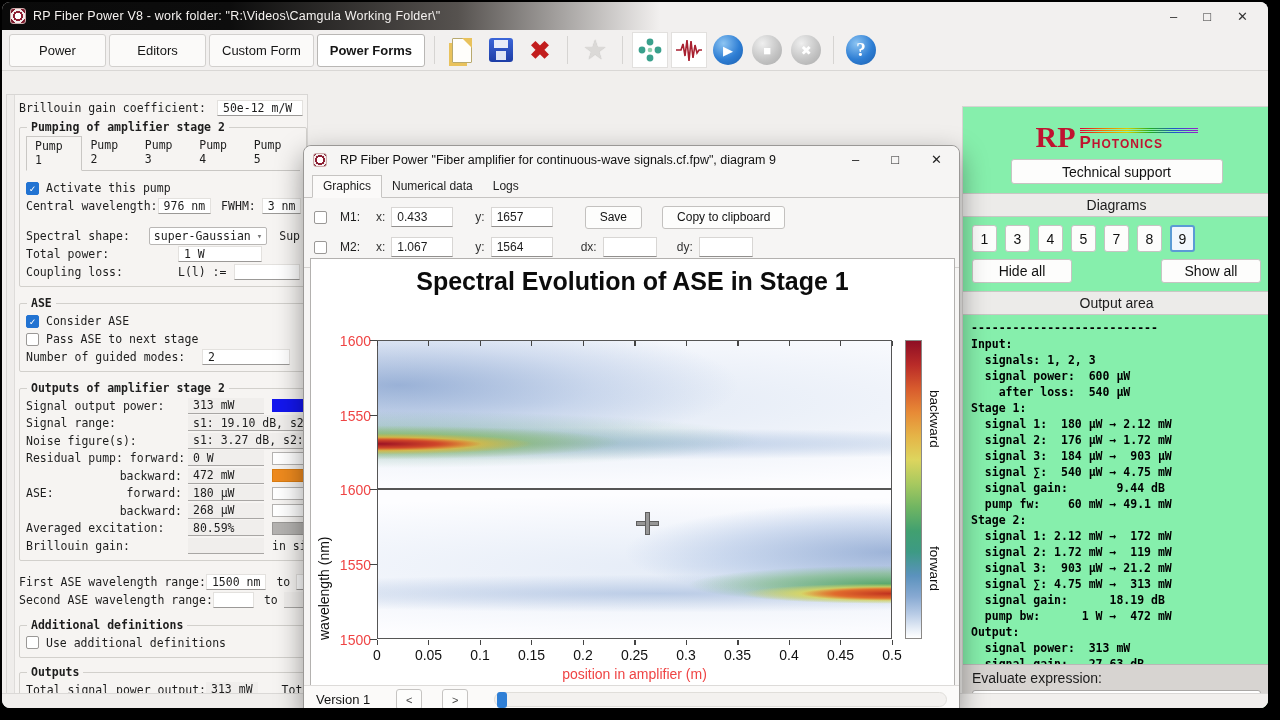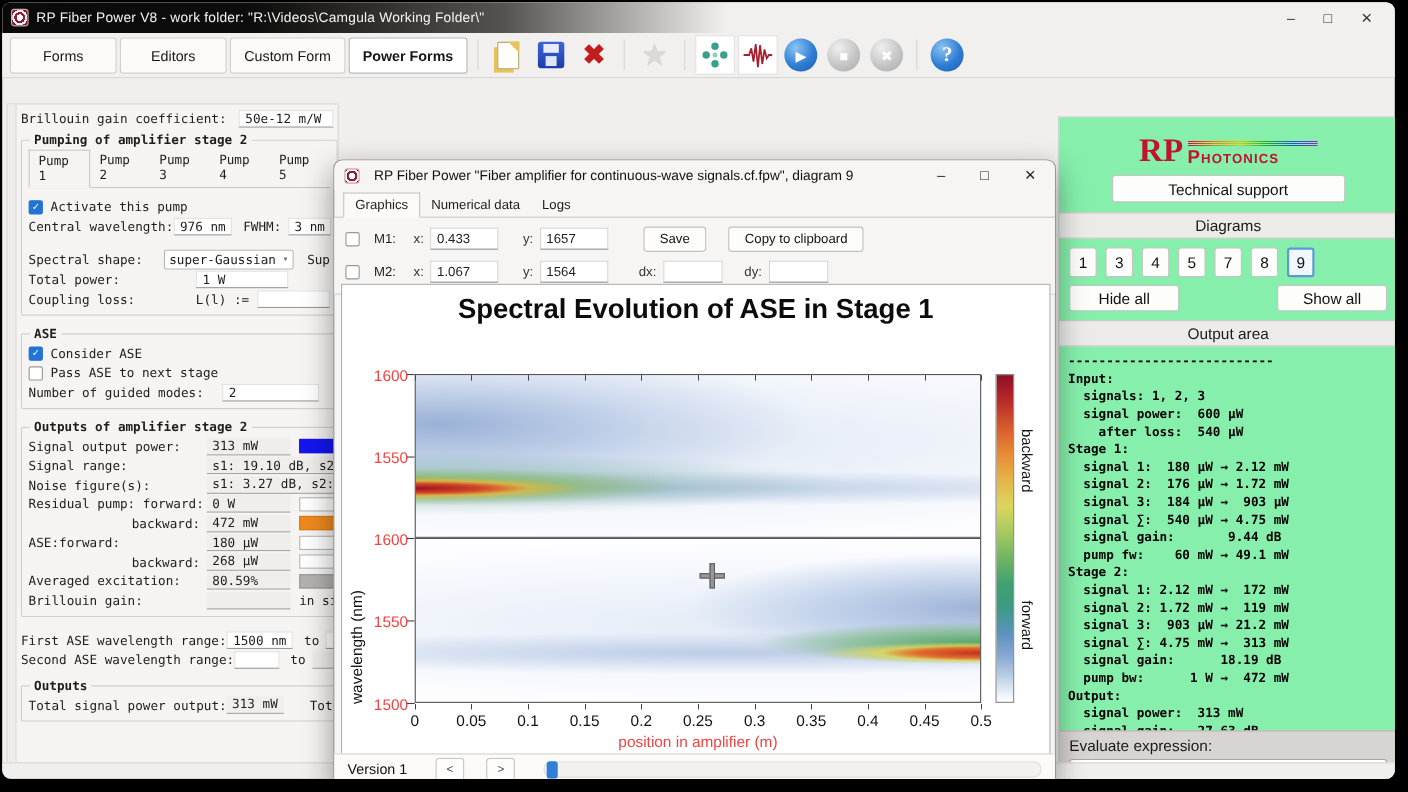--- a/index.html
+++ b/index.html
@@ -57,21 +57,21 @@
     display:inline-flex; align-items:center; justify-content:center; flex:none; }
   .cb.checked { background:#2273d2; border-color:#2273d2; color:#fff; font-size:10px; }
   .ptabs { display:flex; border-bottom:1px solid #c9c7c4; margin-bottom:8px; }
   .ptab { padding:2px 8px 3px; }
   .ptab.active { border:1px solid #c9c7c4; border-bottom:1px solid #f6f4f2; margin-bottom:-1px; background:#f6f4f2; }
   .sel { background:#fff; border:1px solid #b9b7b5; border-radius:2px; height:18px; display:inline-flex;
     align-items:center; padding:0 4px; gap:6px; }
   .sel .chev { color:#777; font-size:9px; }
   .orow { display:flex; align-items:center; height:17.5px; white-space:nowrap; }
   .olabel { width:162px; flex:none; }
-  .olabel.split { display:flex; justify-content:flex-start; padding-right:6px; }
+  .olabel.split { display:flex; justify-content:space-between; padding-right:6px; }
   .oval { width:76px; flex:none; justify-content:flex-start; }
   .bar { height:13px; width:70px; margin-left:8px; flex:none; border:1px solid #b5b3b1; }
   .bar.blue { background:#1316ee; border-color:#1316ee; }
   .bar.orange { background:#ee8a1e; border-color:#d97c12; }
   .bar.white { background:#fff; }
   .bar.gray { background:#b4b2b0; border-color:#9a9896; }
 
   
   #dialog { position:absolute; left:301px; top:143px; width:657px; height:569px; background:#f6f5f4;
     border:1px solid #9a9896; border-radius:8px 8px 0 0; box-shadow:0 10px 28px rgba(0,0,0,.4); z-index:5; }
@@ -189,21 +189,21 @@
     <span class="title">RP Fiber Power V8 - work folder: "R:\Videos\Camgula Working Folder\"</span>
     <span class="win-controls">
       <span>–</span>
       <span>□</span>
       <span>✕</span>
     </span>
   </div>
 
 
   <div class="toolbar">
-    <div class="tbtn">Forms</div>
+    <div class="tbtn">Power</div>
     <div class="tbtn">Editors</div>
     <div class="tbtn">Custom Form</div>
     <div class="tbtn active">Power Forms</div>
     <div class="tsep"></div>
     <div class="ibtn">
         <span class="ic-doc"></span>
       </div>
     <div class="ibtn">
         <span class="ic-save"></span>
       </div>
@@ -375,20 +375,27 @@
         <span style="margin:0 6px 0 10px">to</span>
         <span class="inp" style="width:40px">16</span>
       </div>
       <div class="frow">
         <span style="width:206px">Second ASE wavelength range:</span>
         <span class="inp" style="width:78px"></span>
         <span style="margin:0 6px 0 10px">to</span>
         <span class="val" style="width:40px"></span>
       </div>
 
+      <div class="grp" style="margin-top:16px">
+        <span class="grp-title">Additional definitions</span>
+        <div class="frow">
+          <span class="cb"></span>
+          <span>Use additional definitions</span>
+        </div>
+      </div>
 
       <div class="grp" style="margin-top:14px">
         <span class="grp-title">Outputs</span>
         <div class="frow">
           <span style="width:192px">Total signal power output:</span>
           <span class="val" style="width:90px">313 mW</span>
           <span style="margin-left:24px">Tot</span>
         </div>
       </div>
 

